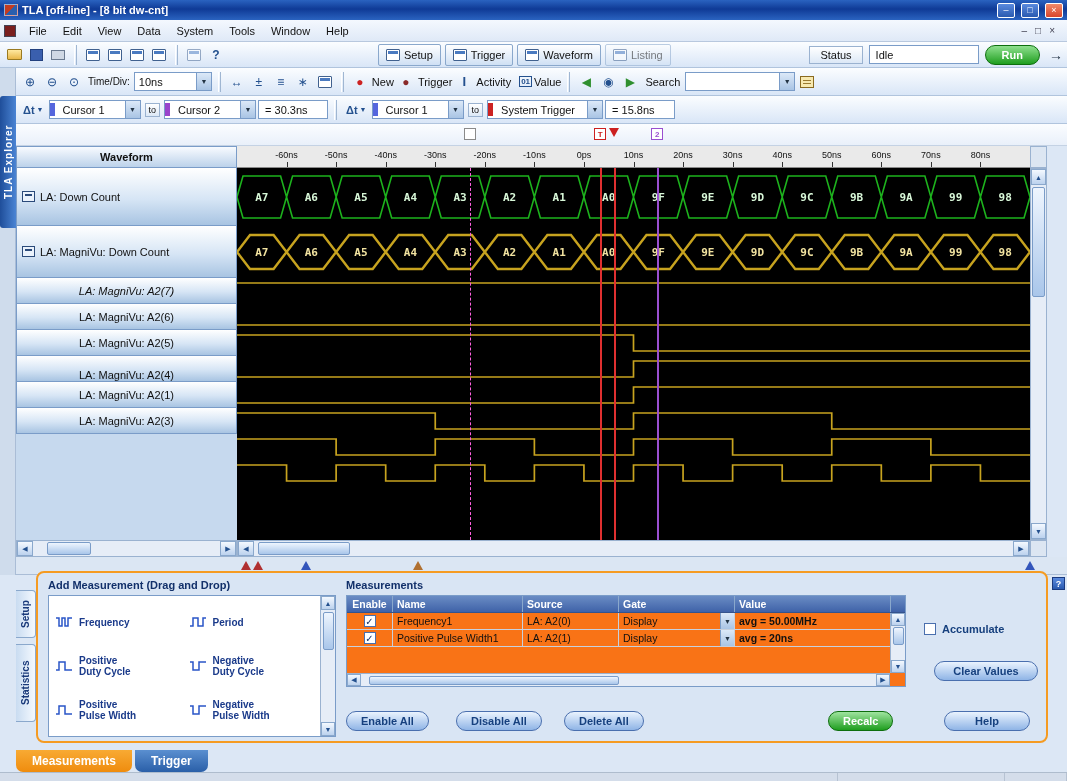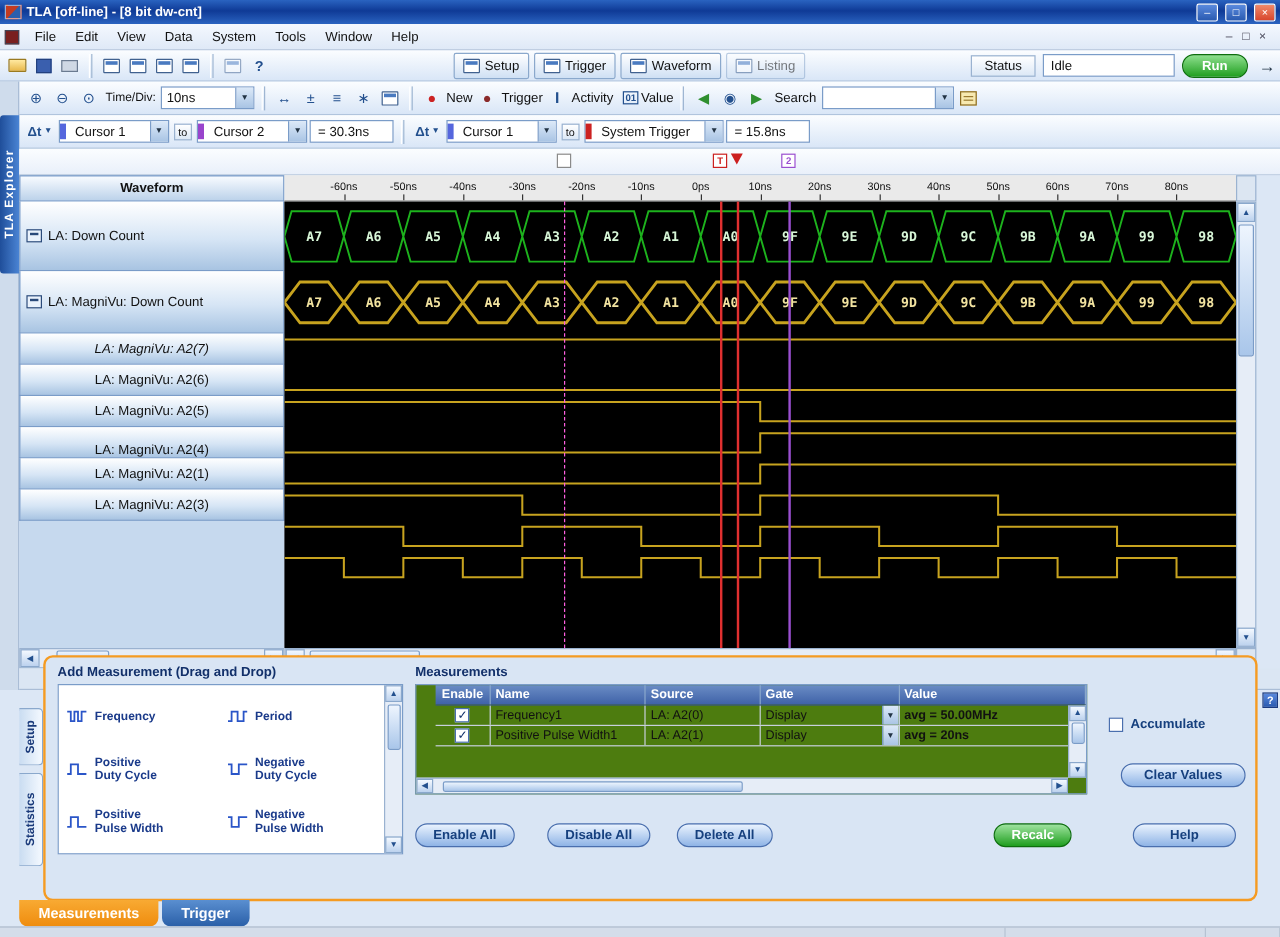--- a/index.html
+++ b/index.html
@@ -83,32 +83,32 @@
 .sb.v{flex-direction:column;}
 .sb.v .sbtn{height:16px;width:100%;}
 .sbthumb{background:linear-gradient(180deg,#eef5fe,#a9c6ea);border:1px solid #7a9cc8;border-radius:2px;}
 .corner{position:absolute;left:1030px;top:146px;width:17px;height:22px;background:#dce6f2;border:1px solid #9ab2d0;}
 
 
 .flagstrip{position:absolute;left:16px;top:557px;width:1051px;height:18px;background:#dbe6f3;border-bottom:1px solid #aabdd6;}
 .flg{position:absolute;top:4px;transform:translateX(-50%);width:0;height:0;border-left:5px solid transparent;border-right:5px solid transparent;}
 
 
-.mpanel{position:absolute;left:36px;top:546px;width:1012px;height:205px;border:2px solid #f59b22;border-radius:8px;background:#d9e5f4;}
+.mpanel{position:absolute;left:36px;top:571px;width:1012px;height:172px;border:2px solid #f59b22;border-radius:8px;background:#d9e5f4;}
 .help-sq{position:absolute;left:1052px;top:577px;width:13px;height:13px;background:linear-gradient(180deg,#5a8ade,#2a5ab0);border:1px solid #1a3a80;color:#fff;font-size:9px;font-weight:bold;display:flex;align-items:center;justify-content:center;}
 .side-tab{position:absolute;width:20px;border:1px solid #8aa8cc;border-right:none;border-radius:4px 0 0 4px;background:linear-gradient(90deg,#f4f9ff,#c9dcf1);color:#1a3a7a;font-size:10px;font-weight:bold;display:flex;align-items:center;justify-content:center;writing-mode:vertical-rl;transform:rotate(180deg);}
 #tab-setup{left:16px;top:590px;height:48px;}
 #tab-statistics{left:16px;top:644px;height:78px;}
 .sec-title{position:absolute;font-weight:bold;color:#12306a;font-size:11px;white-space:nowrap;}
 .palette{position:absolute;left:10px;top:22px;width:288px;height:142px;background:#fff;border:1px solid #7a9cc8;display:flex;}
 .pal-grid{flex:1;display:grid;grid-template-columns:1fr 1fr;grid-auto-rows:1fr;padding:4px 2px;}
 .pal-item{display:flex;align-items:center;gap:6px;padding:2px 4px;color:#1a3a8a;font-weight:bold;font-size:10px;line-height:11px;}
 .pal-vsb{width:15px;border-left:1px solid #9ab2d0;background:#e6edf7;display:flex;flex-direction:column;align-items:center;}
 .pal-vsb .sbtn{width:100%;height:14px;}
-.mtable{position:absolute;left:308px;top:22px;width:560px;height:92px;background:#4d7c0f;border:1px solid #7a9cc8;padding-left:16px;}
+.mtable{position:absolute;left:308px;top:22px;width:560px;height:92px;background:#f97316;border:1px solid #7a9cc8;}
 .trow{display:flex;height:17px;border-bottom:1px solid #c8d0dc;}
 .trow.head{background:linear-gradient(180deg,#6a8cc4,#3f62a8);color:#fff;font-weight:bold;font-size:10px;border-bottom:1px solid #35538c;}
 .tc{padding:1px 4px;border-right:1px solid #c8d0dc;overflow:hidden;white-space:nowrap;display:flex;align-items:center;font-size:10.5px;}
 .trow.head .tc{border-right:1px solid #8aa8cc;}
 .c-en{width:46px;justify-content:center;}
 .c-name{width:130px;}
 .c-src{width:96px;}
 .c-gate{width:116px;position:relative;padding-right:16px;}
 .c-val{width:156px;font-weight:bold;}
 .cbx{width:12px;height:12px;border:1px solid #4a6fae;background:#fff;display:flex;align-items:center;justify-content:center;font-size:10px;color:#12306a;}

